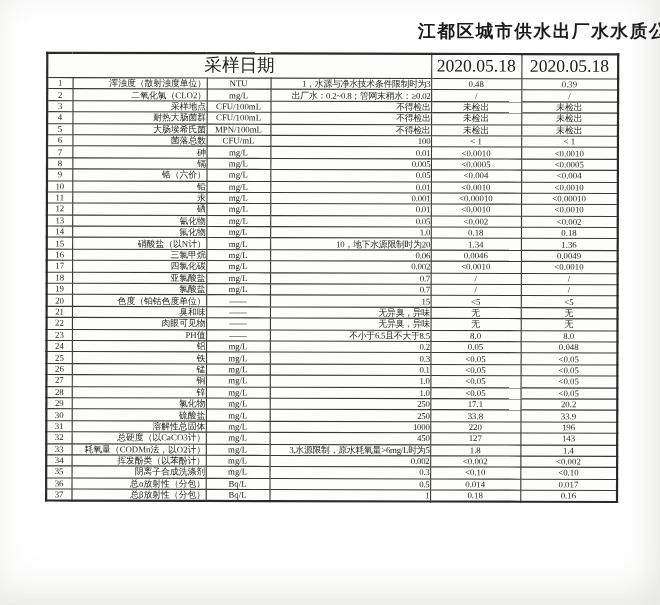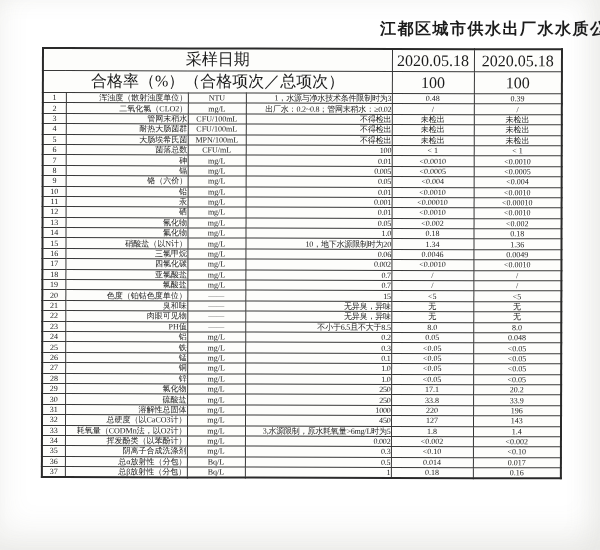--- a/index.html
+++ b/index.html
@@ -52,46 +52,41 @@
       <col style="width:146px">
         <col style="width:82px">
         <col style="width:88px">
     </colgroup>
     <tbody>
       <tr class="meta-row">
         <td colspan="4">采样日期</td>
         <td class="meta-value">2020.05.18</td>
         <td class="meta-value">2020.05.18</td>
       </tr>
-      <tr class="meta-row">
-        <td colspan="4">合格率（%）（合格项次／总项次）</td>
-        <td class="meta-value">100</td>
-        <td class="meta-value">100</td>
-      </tr>
     </tbody>
     <tbody>
         <tr class="data-row">
     <td>1</td>
     <td class="item-cell">浑浊度（散射浊度单位）</td>
     <td>NTU</td>
     <td class="std-cell">1，水源与净水技术条件限制时为3</td>
     <td>0.48</td>
     <td>0.39</td>
   </tr>
         <tr class="data-row">
     <td>2</td>
     <td class="item-cell">二氧化氯（CLO2）</td>
     <td>mg/L</td>
     <td class="std-cell">出厂水：0.2~0.8；管网末稍水：≥0.02</td>
     <td>/</td>
     <td>/</td>
   </tr>
         <tr class="data-row">
     <td>3</td>
-    <td class="item-cell">管网末稍水</td>
+    <td class="item-cell">采样地点</td>
     <td>CFU/100mL</td>
     <td class="std-cell">不得检出</td>
     <td>未检出</td>
     <td>未检出</td>
   </tr>
         <tr class="data-row">
     <td>4</td>
     <td class="item-cell">耐热大肠菌群</td>
     <td>CFU/100mL</td>
     <td class="std-cell">不得检出</td>

